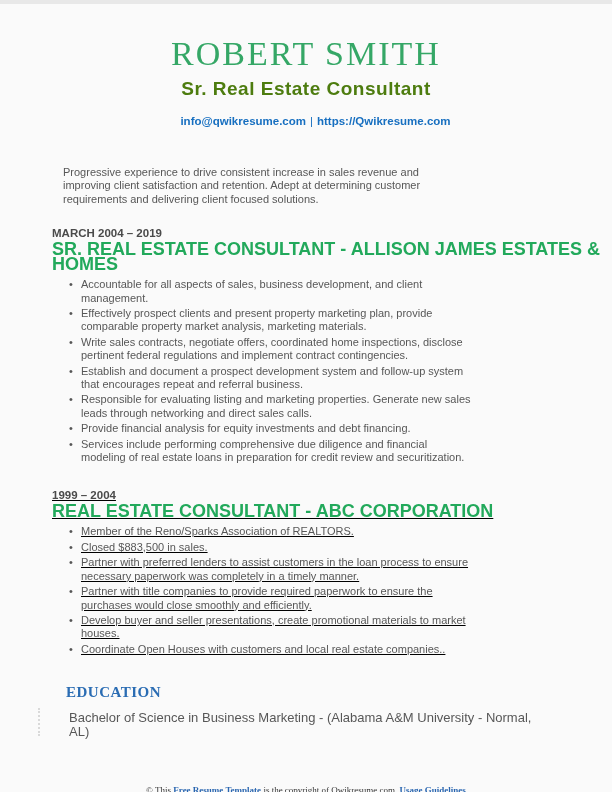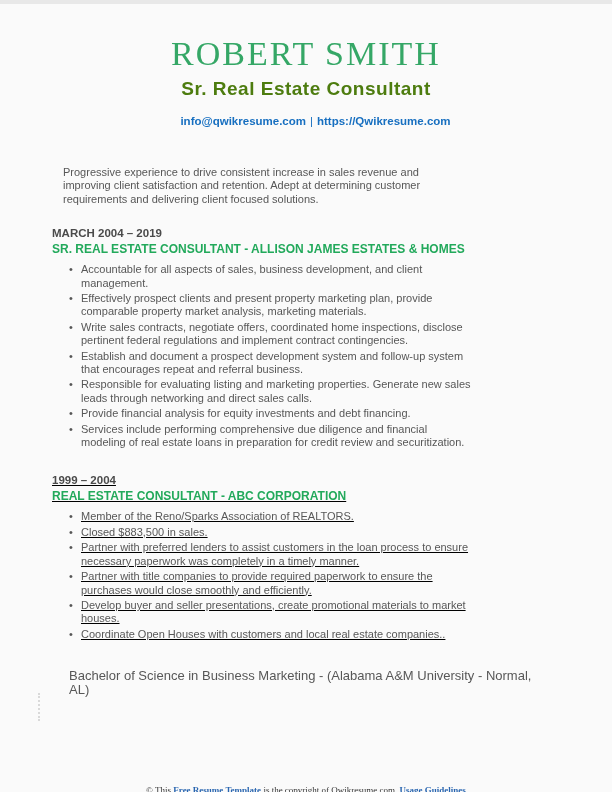--- a/index.html
+++ b/index.html
@@ -54,21 +54,21 @@
   .job-1 { margin-top:20px; }
   .job-2 { margin-top:24px;text-decoration:underline; }
   .job-dates {
     font-size:11.5px;
     font-weight:bold;
     color:#4a4a4a;
     line-height:14px;
   }
   .job-title {
     margin-top:2px;
-    font-size:12px;
+    font-size:18px;
     font-weight:bold;
     color:#22a95b;
     line-height:15px;
   }
   ul.bullets {
     list-style:none;
     margin-top:6px;
     padding-left:29px;
   }
   ul.bullets li {
@@ -179,20 +179,21 @@
         <li>Partner with title companies to provide required paperwork to ensure the
 purchases would close smoothly and efficiently.</li>
         <li>Develop buyer and seller presentations, create promotional materials to market
 houses.</li>
         <li>Coordinate Open Houses with customers and local real estate companies..</li>
       </ul>
   </div>
 </div>
 
 <div class="education">
+  <div class="edu-heading">EDUCATION</div>
   <div class="edu-dotted"></div>
   <div class="edu-degree">Bachelor of Science in Business Marketing - (Alabama A&amp;M University - Normal,
 AL)</div>
 </div>
 
 <div class="footer">
   <span>© This </span><a href="#">Free Resume Template</a><span> is the copyright of Qwikresume.com. </span><a href="#">Usage Guidelines</a>
 </div>
 
 </body></html>

